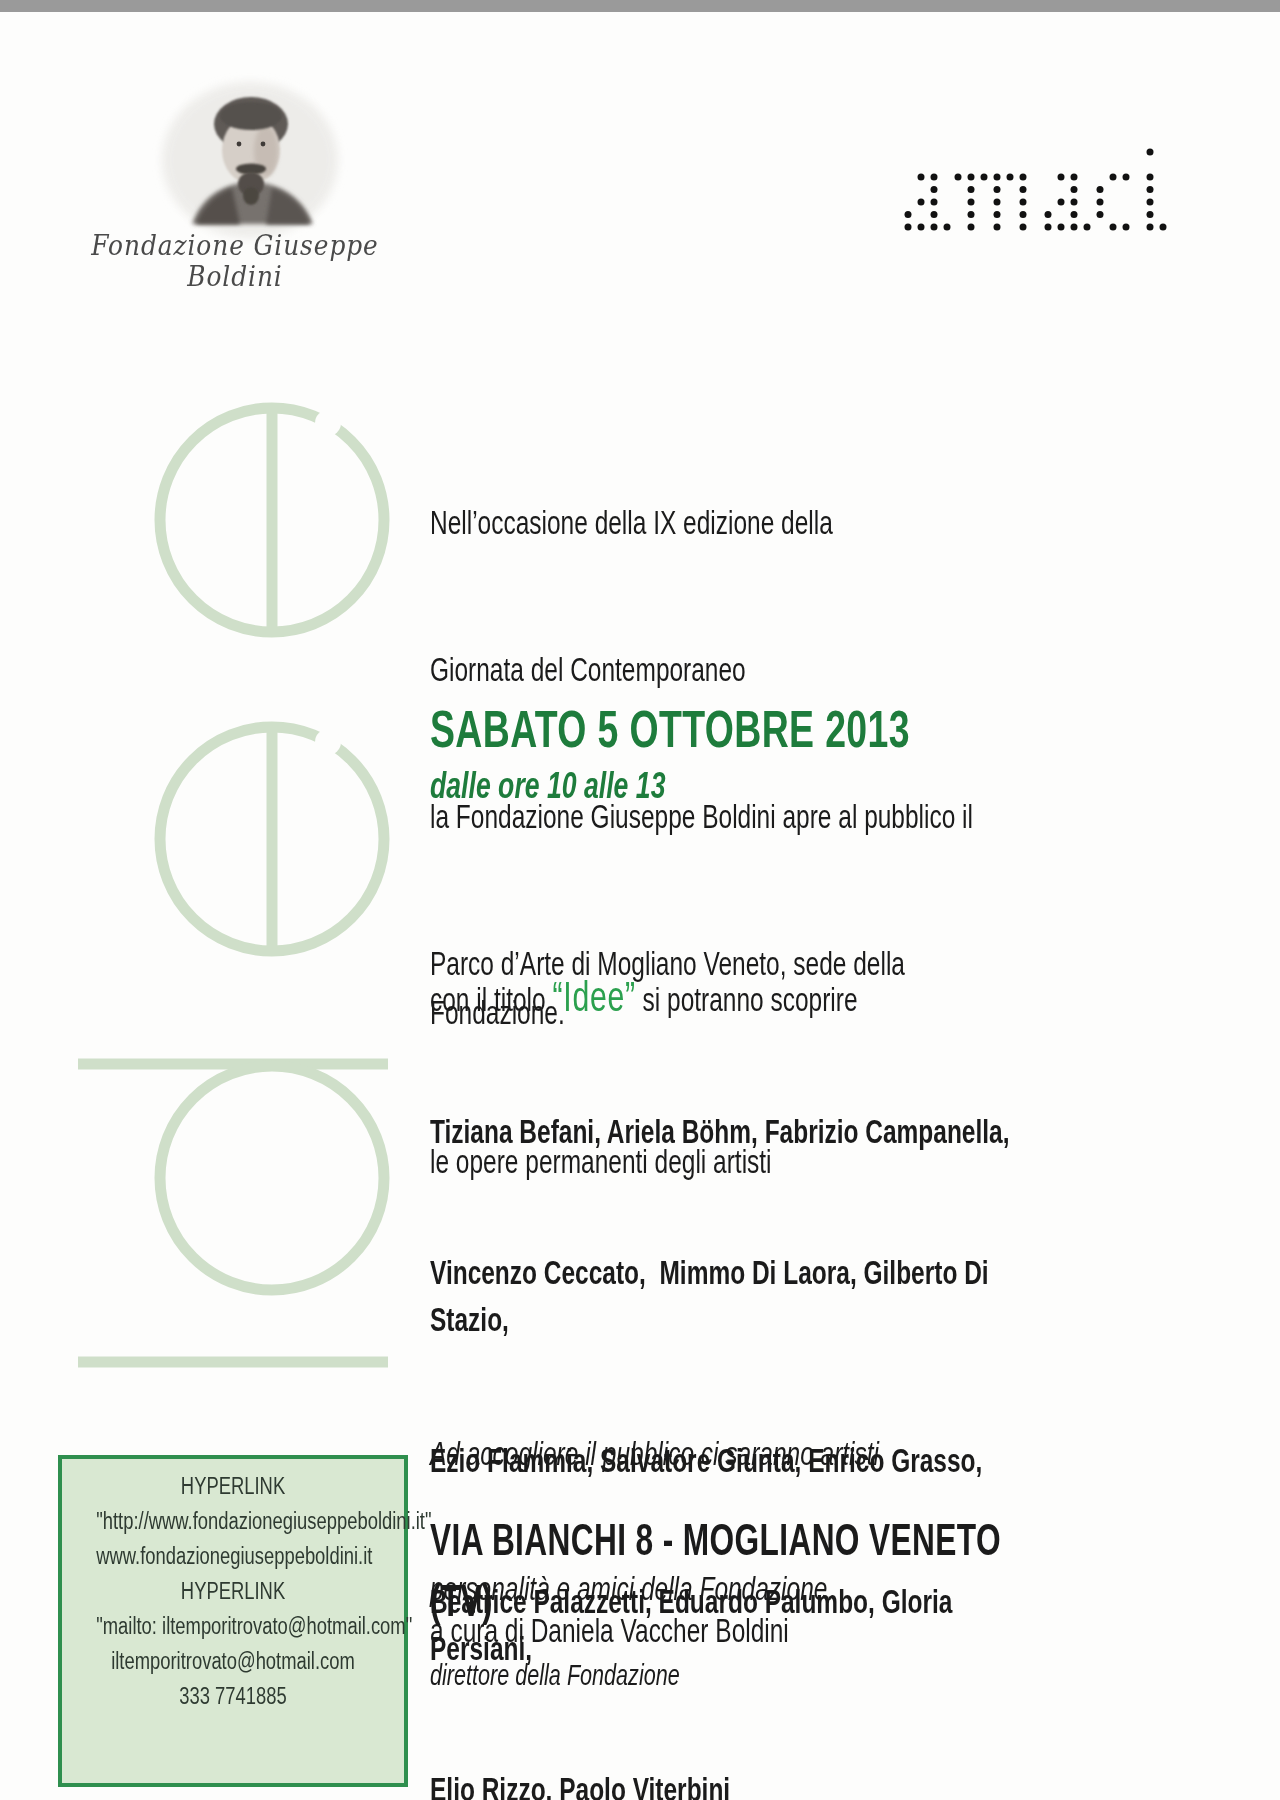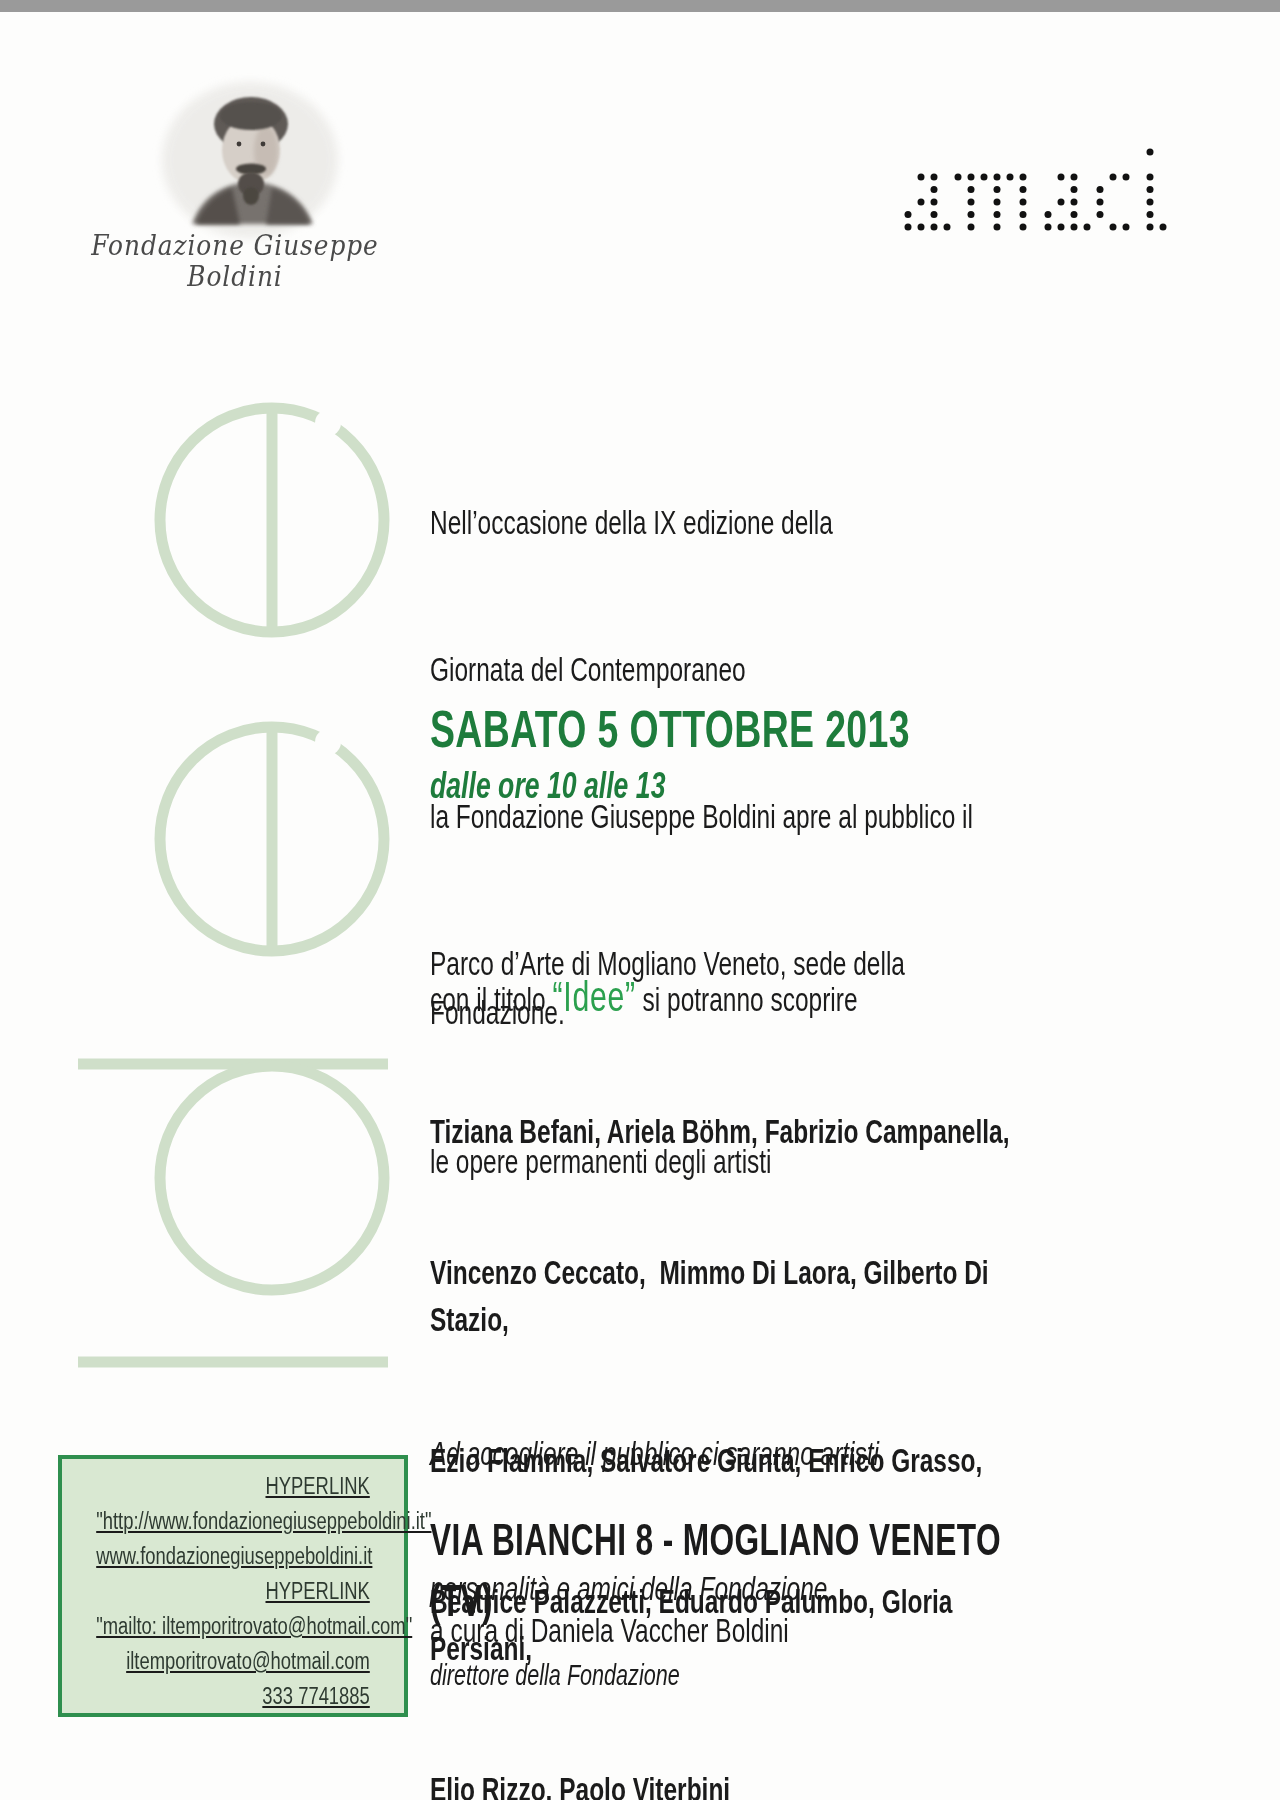--- a/index.html
+++ b/index.html
@@ -29,27 +29,26 @@
   .event-date{left:430px;top:682px;font-size:52px;font-weight:bold;color:var(--accent,#1e7c3c);letter-spacing:0.5px;}
   .event-time{left:430px;top:748px;font-size:37px;font-weight:bold;font-style:italic;color:var(--accent,#1e7c3c);}
   .titolo{left:430px;top:850px;font-size:34px;line-height:54px;}
   .idee-hl{color:var(--idee,#2ba04e);font-size:42px;font-weight:normal;letter-spacing:1px;}
   .artists{left:430px;top:1002px;font-size:34px;font-weight:bold;line-height:47px;}
   .welcome{left:430px;top:1329px;font-size:34px;font-style:italic;line-height:45px;}
   .address{left:430px;top:1498px;font-size:44px;font-weight:bold;letter-spacing:0.5px;}
   .curator-name{left:430px;top:1595px;font-size:34px;}
   .curator-role{left:430px;top:1642px;font-size:30px;font-style:italic;}
   .contact-box{
-    position:absolute;left:58px;top:1443px;width:350px;height:262px;
+    position:absolute;left:58px;top:1443px;width:350px;height:332px;
     box-sizing:border-box;
     background:var(--boxbg,#d9e8d2);
     border:4px solid var(--boxbd,#2f8f4e);
     padding-top:10px;
-    text-align:right;
-    text-decoration:underline;
+    text-align:center;
   }
   .contact-line{
     font-size:23px;line-height:35px;color:#2e3a31;
     transform:scaleX(0.80);transform-origin:center top;
     white-space:nowrap;
   }
 </style>
 </head>
 <body>
 

